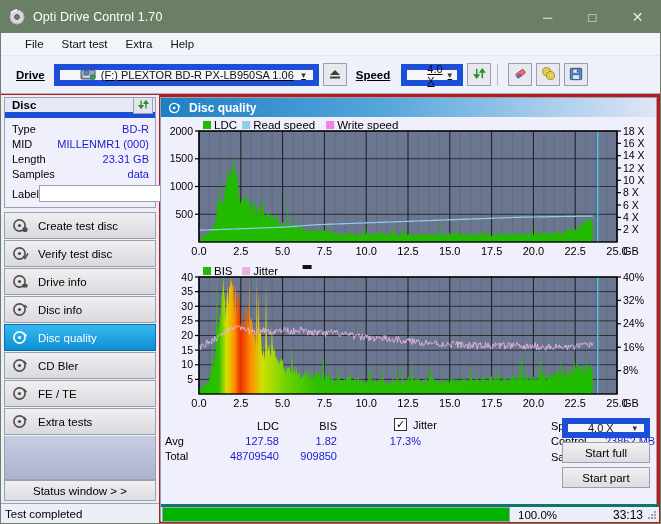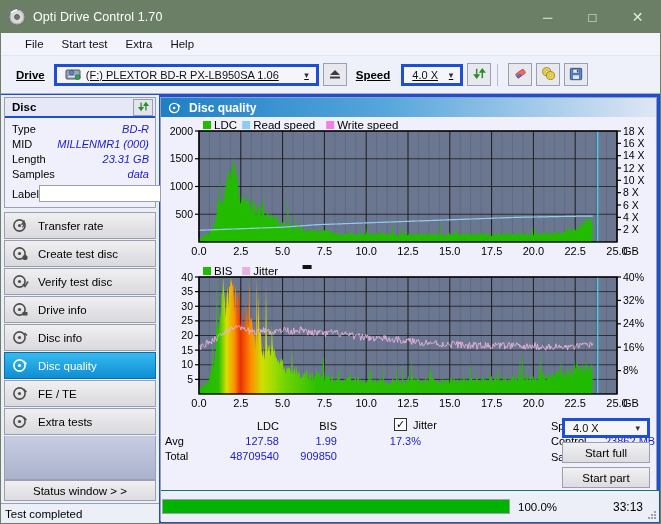--- a/index.html
+++ b/index.html
@@ -5,21 +5,21 @@
   * { box-sizing: border-box; }
   html, body { margin:0; padding:0; }
   body {
     width:661px; height:524px;
     font-family:"Liberation Sans", sans-serif;
     font-size:11px;
     background:#eceff8;
     overflow:hidden;
     -webkit-font-smoothing:antialiased;
   }
-  #app { position:relative; width:661px; height:524px; background:#1d4ed8;
+  #app { position:relative; width:661px; height:524px; background:#b91c1c;
          border:1px solid #6e7f68; overflow:hidden; }
 
   
   #titlebar { height:32px; background:#6b7f66; display:flex; align-items:center;
               padding:0 0 0 7px; }
   #titlebar .tb-icon { width:18px; height:18px; margin-right:7px; flex:none; }
   #titlebar .tb-title { color:#fff; font-size:12.5px; letter-spacing:.1px; }
   .tb-btns { margin-left:auto; display:flex; height:32px; }
   .tb-btn { width:45px; height:32px; display:flex; align-items:center;
             justify-content:center; color:#e7ece5; font-size:13px; }
@@ -27,47 +27,47 @@
 
   
   #menubar { height:23px; background:#f2f3fb; display:flex; align-items:center;
              padding-left:15px; border-bottom:1px solid #e3e5f0; }
   #menubar .mi { padding:2px 9px; font-size:11.5px; color:#111; }
 
   
   #toolbar { height:38px; background:#eef0fa; display:flex; align-items:center;
              padding:0 6px; border-bottom:1px solid #a9b0c6;text-decoration:underline; }
   .tool-label { font-weight:bold; font-size:11.5px; color:#000; margin:0 9px 0 9px; }
-  .combo { height:22px; background:#f6f6fa; border:3px solid #1d4ed8;
-           display:flex; align-items:center; padding:0 2px 0 8px;
+  .combo { height:22px; background:#f6f6fa; border:6px solid #1d4ed8;
+           display:flex; align-items:center; padding:0 2px 0 20px;
            font-size:11px; color:#111; }
   #drive-combo { width:265px; }
   #drive-combo .dtxt { white-space:nowrap; overflow:hidden; }
   .combo .arrow { margin-left:auto; padding:0 5px; color:#333; font-size:9px; }
   .tbtn { width:24px; height:23px; border:1px solid #9aa0ae; background:#e8e9ef;
           display:flex; align-items:center; justify-content:center; margin-left:4px; }
   .sep { width:1px; height:22px; background:#b7bccc; margin:0 6px; }
   #speed-combo { width:62px; margin-left:2px; }
 
   
   #main { position:absolute; top:94px; left:0; right:0; bottom:0; display:flex; }
 
   
   #sidebar { width:158px; flex:none; background:#eceff8; display:flex;
              flex-direction:column; }
   .disc-panel { margin:2px 3px 0 3px; border:1px solid #9aa0ae; background:#eff0fb; }
   .disc-head { height:20px; background:#e6e8f6; display:flex; align-items:center;
-               padding:0 2px 0 7px; border-bottom:2px solid #1d4ed8; }
+               padding:0 2px 0 7px; border-bottom:6px solid #1d4ed8; }
   .disc-head b { font-size:11.5px; }
   .disc-head .hbtn { margin-left:auto; width:20px; height:17px; border:1px solid #9aa0ae;
                      background:#e2e4ee; display:flex; align-items:center; justify-content:center; }
   .disc-rows { padding:3px 6px 4px 7px; }
   .drow { display:flex; align-items:center; height:15px; font-size:11px; }
   .drow .k { color:#000; }
-  .drow .v { margin-left:auto; color:#1a1ad0;font-style:italic; }
+  .drow .v { margin-left:auto; color:#1a1ad0; }
   .label-row { display:flex; align-items:center; margin-top:3px; }
   .label-row .k { width:37px; font-size:11px; }
   .label-input { flex:1; height:17px; background:#fff; border:1px solid #9aa0ae; }
   .label-row .lbtn { width:20px; height:19px; margin-left:4px; border:1px solid #9aa0ae;
                      background:#e2e4ee; display:flex; align-items:center; justify-content:center; }
 
   .navlist { margin:4px 3px 0 3px; }
   .navbtn { height:27px; margin-bottom:1px; border:1px solid #9aa0ae;
             background:linear-gradient(#f0f0f2,#d9d9de);
             display:flex; align-items:center; padding-left:7px; font-size:11.5px; color:#000; }
@@ -114,22 +114,22 @@
   .spd-row { display:flex; height:15px; align-items:center; }
   .spd-row .k { width:54px; color:#000; }
   .spd-row .v { color:#1a1ad0; }
   .btn-block { position:absolute; right:6px; top:3px; width:88px; }
   .btn-block .combo { width:88px; height:20px; }
   .gbtn { width:88px; height:21px; margin-top:4px; border:1px solid #9aa0ae;
           background:linear-gradient(#f1f1f3,#dcdce1); font-size:11.5px;
           display:flex; align-items:center; justify-content:center; color:#000; }
 
   
-  #bottombar { position:absolute; left:160px; right:1px; bottom:1px; height:32px;
-               display:flex; align-items:center; border-top:1px solid #0f766e;
+  #bottombar { position:absolute; left:160px; right:1px; bottom:1px; height:18px;
+               display:flex; align-items:center; border-top:3px solid #0f766e;
                background:#eceff8; }
   .prog-outer { flex:1; height:15px; margin:0 1px; border:1px solid #9aa0ae; background:#fff; }
   .prog-inner { height:100%; background:#00b300; }
   .prog-pct { width:66px; padding-left:7px; font-size:11.5px; }
   .prog-time { width:82px; text-align:right; padding-right:16px; font-size:12px; }
   .grip { position:absolute; right:2px; bottom:2px; width:11px; height:11px; }
 </style>
 </head>
 <body>
 
@@ -274,30 +274,20 @@
           </div>
         </div>
       </div>
 
       <div class="navlist">
         <div class="navbtn">
           <span class="nico">
             <svg viewBox="0 0 17 17" width="17" height="17">
                 <circle cx="7.5" cy="8.5" r="5.6" fill="none" stroke="#4d4d4d" stroke-width="1.6"></circle>
                 <circle cx="7.5" cy="8.5" r="1.6" fill="#4d4d4d"></circle>
-                <path d="M12.5 3.5 L10 7 L12.6 7 L10.4 10.5" stroke="#4d4d4d" stroke-width="1.3" fill="none"></path>
-              </svg>
-          </span>
-          <span>Transfer rate</span>
-        </div>
-        <div class="navbtn">
-          <span class="nico">
-            <svg viewBox="0 0 17 17" width="17" height="17">
-                <circle cx="7.5" cy="8.5" r="5.6" fill="none" stroke="#4d4d4d" stroke-width="1.6"></circle>
-                <circle cx="7.5" cy="8.5" r="1.6" fill="#4d4d4d"></circle>
                 <circle cx="13" cy="12.5" r="2.6" fill="#4d4d4d"></circle>
               </svg>
           </span>
           <span>Create test disc</span>
         </div>
         <div class="navbtn">
           <span class="nico">
             <svg viewBox="0 0 17 17" width="17" height="17">
                 <circle cx="7.5" cy="8.5" r="5.6" fill="none" stroke="#4d4d4d" stroke-width="1.6"></circle>
                 <circle cx="7.5" cy="8.5" r="1.6" fill="#4d4d4d"></circle>
@@ -328,20 +318,30 @@
         </div>
         <div class="navbtn active">
           <span class="nico">
             <svg viewBox="0 0 17 17" width="17" height="17">
                 <circle cx="7.5" cy="8.5" r="5.6" fill="none" stroke="#fff" stroke-width="1.6"></circle>
                 <circle cx="7.5" cy="8.5" r="1.6" fill="#fff"></circle>
                 <path d="M11.5 4 L14.5 7" stroke="#fff" stroke-width="1.5"></path>
               </svg>
           </span>
           <span>Disc quality</span>
+        </div>
+        <div class="navbtn">
+          <span class="nico">
+            <svg viewBox="0 0 17 17" width="17" height="17">
+                <circle cx="7.5" cy="8.5" r="5.6" fill="none" stroke="#4d4d4d" stroke-width="1.6"></circle>
+                <circle cx="7.5" cy="8.5" r="1.6" fill="#4d4d4d"></circle>
+                <path d="M11.5 4 L14.5 7" stroke="#4d4d4d" stroke-width="1.5"></path>
+              </svg>
+          </span>
+          <span>CD Bler</span>
         </div>
         <div class="navbtn">
           <span class="nico">
             <svg viewBox="0 0 17 17" width="17" height="17">
                 <circle cx="7.5" cy="8.5" r="5.6" fill="none" stroke="#4d4d4d" stroke-width="1.6"></circle>
                 <circle cx="7.5" cy="8.5" r="1.6" fill="#4d4d4d"></circle>
                 <path d="M11.5 4 L14.5 7" stroke="#4d4d4d" stroke-width="1.5"></path>
               </svg>
           </span>
           <span>FE / TE</span>
@@ -597,21 +597,21 @@
           <tbody>
               <tr>
             <td style="width:42px"></td>
             <td class="st-hd col-ldc">LDC</td>
             <td class="st-hd col-bis">BIS</td>
             <td class="col-jit"></td>
           </tr>
           <tr>
             <td class="st-k">Avg</td>
             <td class="st-v">127.58</td>
-            <td class="st-v">1.99</td>
+            <td class="st-v">1.82</td>
             <td class="st-v">17.3%</td>
           </tr>
           <tr>
             <td class="st-k">Total</td>
             <td class="st-v">48709540</td>
             <td class="st-v">909850</td>
             <td></td>
           </tr>
         </tbody>
           </table>

